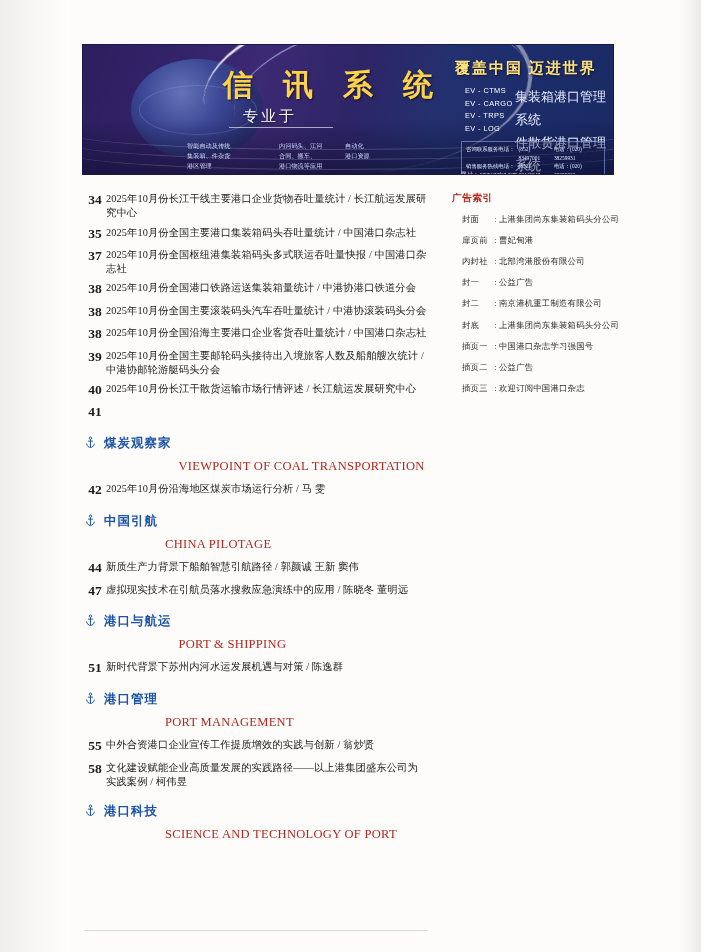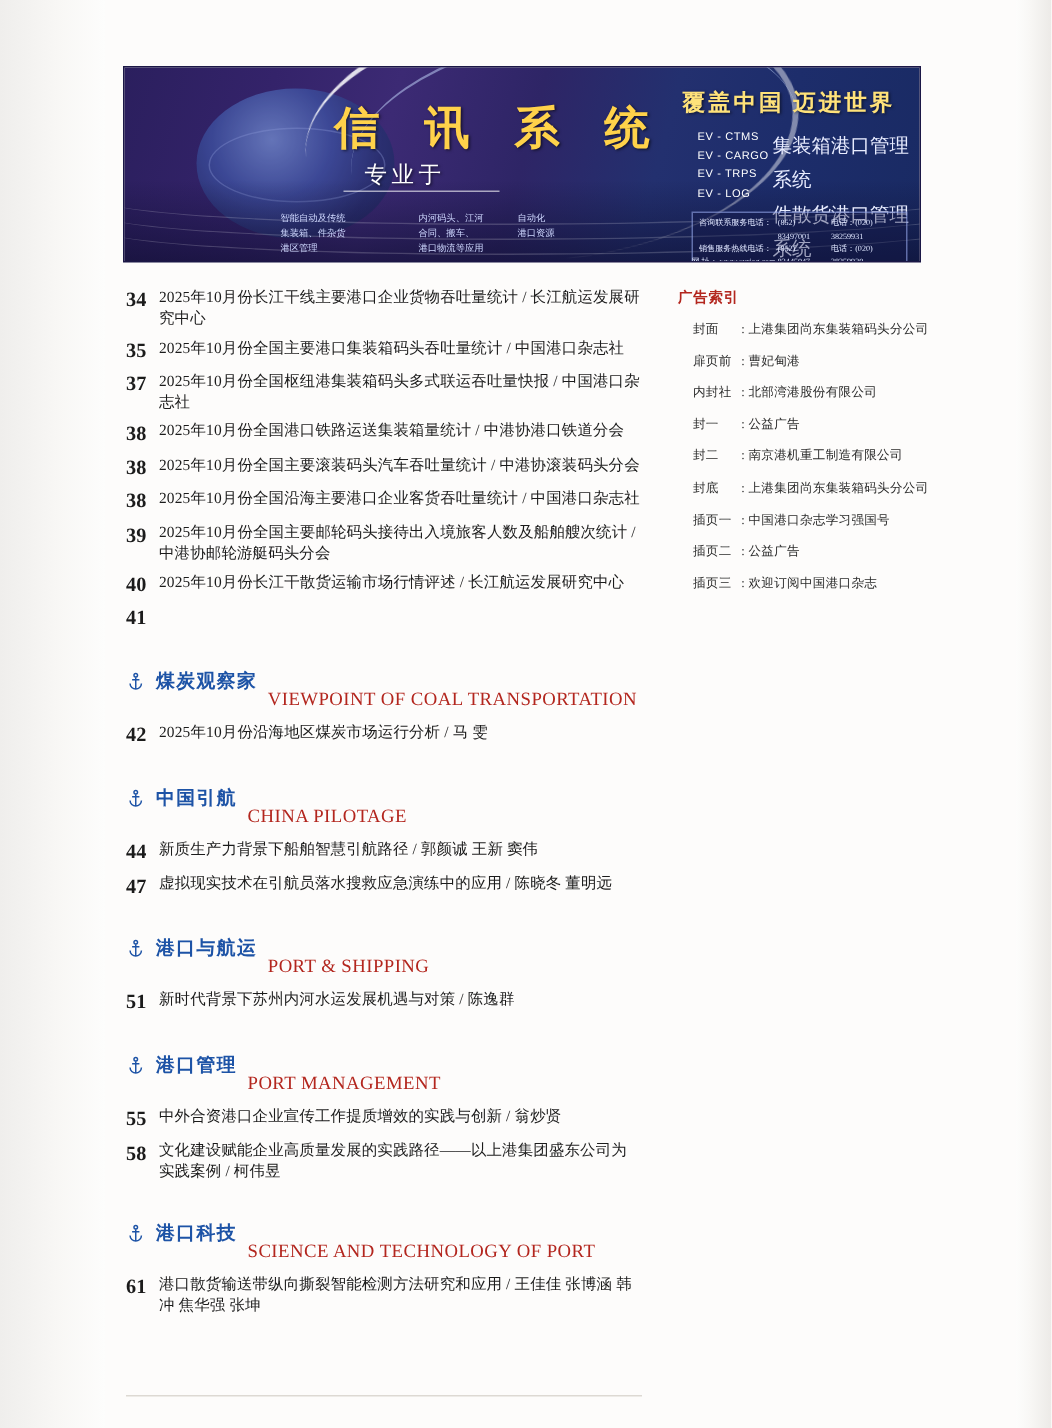--- a/index.html
+++ b/index.html
@@ -145,41 +145,40 @@
     left: 84px; top: 192px;
     width: 344px;
   }
   .toc-row {
     display: flex;
     align-items: flex-start;
     margin-bottom: 5.5px;
   }
   .toc-page {
     flex: 0 0 22px;
-    text-align: left;
+    text-align: center;
     font-size: 13.5px;
     font-weight: bold;
     color: #1b1b1b;
     line-height: 1.25;
     padding-top: 0px;
   }
   .toc-title {
     flex: 1;
     font-size: 10.3px;
     color: #1b1b1b;
     line-height: 1.36;
     letter-spacing: 0.1px;
   }
 
   
   .section {
     margin-top: 14px;
     margin-bottom: 8px;
     display: flex;
-    align-items: center;
     gap: 7px;
   }
   .sec-icon {
     width: 13px; height: 13px;
     flex: 0 0 13px;
   }
   .sec-zh {
     font-size: 12.5px; font-weight: bold; color: #1d53a6;
     letter-spacing: 1px; white-space: nowrap;
   }
@@ -402,24 +401,20 @@
               <circle cx="12" cy="4" r="2.2"></circle>
               <path d="M12 6.5V21"></path>
               <path d="M5 14c0 4 3.4 7 7 7s7-3 7-7"></path>
               <path d="M7.5 9.5h9"></path>
             </g>
           </svg>
       </span>
       <span class="sec-zh">港口科技</span>
       <span class="sec-en">SCIENCE AND TECHNOLOGY OF PORT</span>
     </div>
-    <div class="toc-row">
-      <div class="toc-page">61</div>
-      <div class="toc-title">港口散货输送带纵向撕裂智能检测方法研究和应用 / 王佳佳   张博涵   韩冲   焦华强   张坤</div>
-    </div>
   </div>
 
   <div class="toc-rule"></div>
 
   <div class="ads">
     <div class="ads-head">广告索引</div>
 
     <div class="ads-row">
       <span class="ads-key">封面</span>
       <span class="ads-sepc">:</span>

